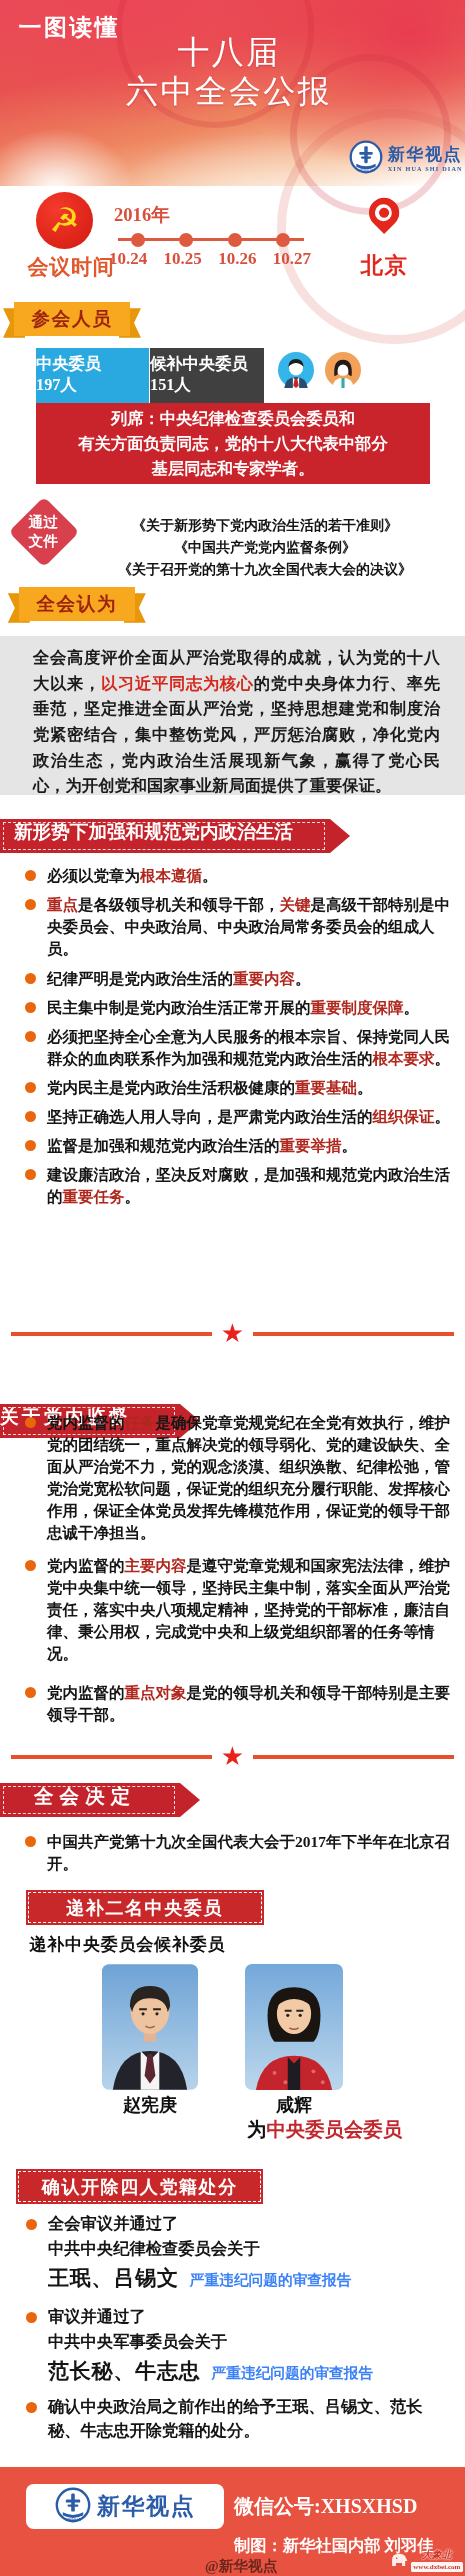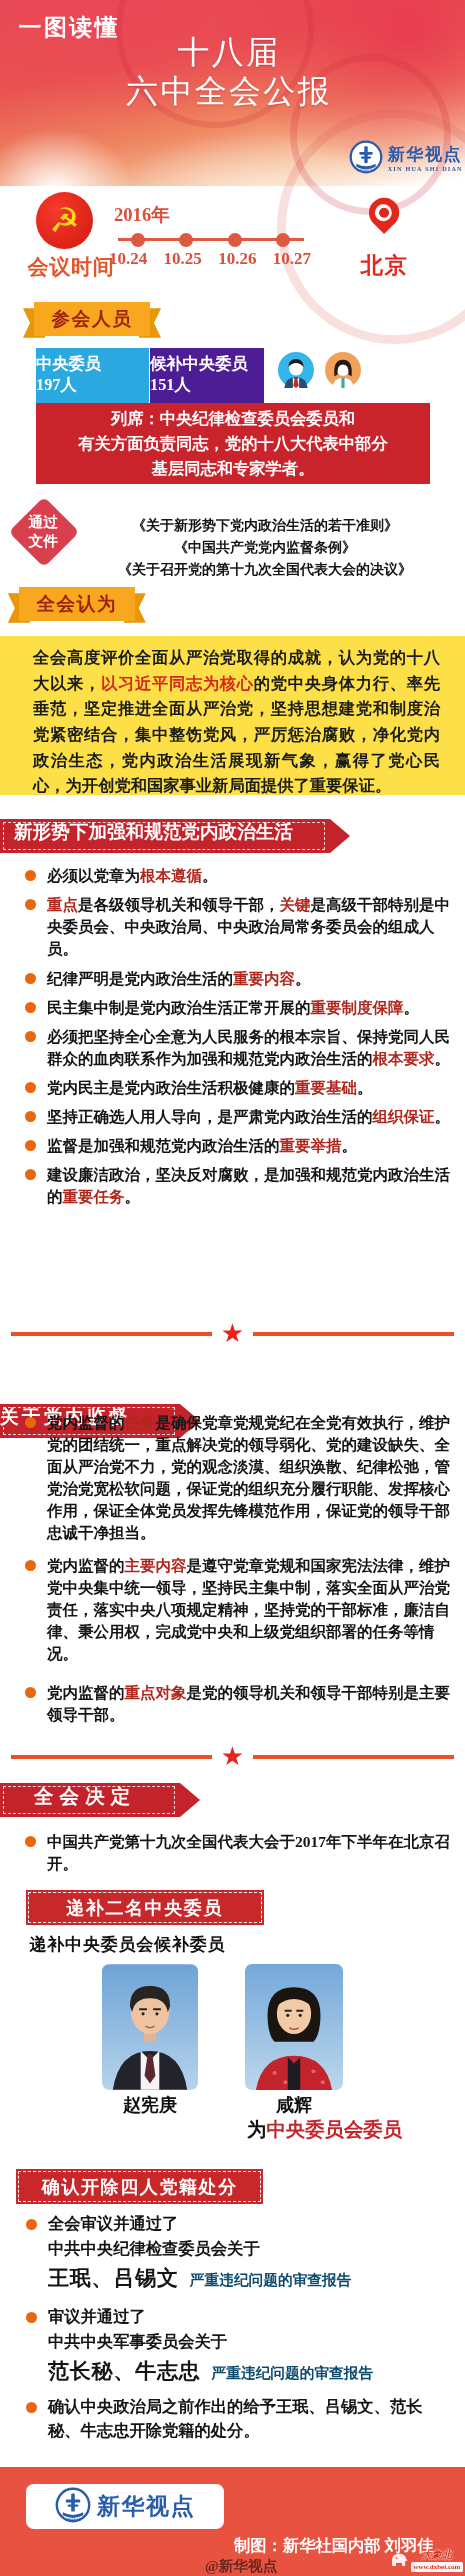--- a/index.html
+++ b/index.html
@@ -68,21 +68,21 @@
      white-space:pre-line;padding-top:3.1px;box-sizing:border-box;}
   .avatar{position:absolute;top:352px;width:36px;height:36px;}
 
   .diamond{position:absolute;left:18.6px;top:507px;width:50px;height:50px;background:#d8404e;
      border-radius:6.2px;transform:rotate(45deg);}
   .diamond-txt{position:absolute;left:7.8px;top:513px;width:71px;text-align:center;color:#fff;
      font-size:14.7px;font-weight:700;line-height:18.6px;}
   .docs{position:absolute;left:71px;top:515px;width:388px;text-align:center;color:#151515;
      font-size:14px;font-weight:700;line-height:22px;}
 
-  .tan-box{position:absolute;left:0;top:636px;width:465px;height:159px;background:#fde047;}
+  .tan-box{position:absolute;left:0;top:636px;width:465px;height:159px;background:#e5e5e5;}
   .tan-box .inner{position:absolute;left:33px;right:25px;top:9.3px;color:#1b1b1b;
      font-size:16.3px;font-weight:700;line-height:25.6px;text-align:justify;}
   .tan-box .hl{color:#d5281c;}
 
   ul.bullets{position:absolute;list-style:none;margin:0;padding:0;left:47px;width:405px;}
   ul.bullets li{position:relative;color:#151515;font-weight:700;font-size:15.5px;line-height:22px;}
   ul.bullets li::before{content:"";position:absolute;left:-22px;top:5.4px;width:11px;height:11px;
      border-radius:50%;background:#ea660c;}
   .hl{color:#b0271e;}
 
@@ -96,21 +96,21 @@
   .subtitle{position:absolute;left:29.5px;top:1933px;color:#111;font-size:17px;font-weight:700;letter-spacing:0.8px;}
   .photo{position:absolute;top:1964px;}
   .pname{position:absolute;top:2093px;text-align:center;color:#111;font-size:18px;font-weight:700;}
   .result{position:absolute;left:247px;top:2116px;font-size:19.4px;font-weight:700;color:#111;}
   .result .hl{color:#c1272d;}
 
   .exp-block{position:absolute;left:48px;color:#151515;font-weight:700;}
   .exp-dot{position:absolute;left:25.6px;width:11px;height:11px;border-radius:50%;background:#ea660c;}
   .exp-l{font-size:16.3px;line-height:25px;}
   .exp-names{font-size:21px;letter-spacing:0.8px;}
-  .exp-report{font-size:14.7px;color:#0c4a6e;margin-left:11px;}
+  .exp-report{font-size:14.7px;color:#3b82f6;margin-left:11px;}
   .exp-confirm{position:absolute;left:48px;top:2395px;width:397px;color:#151515;font-size:16.3px;
      font-weight:700;line-height:24px;}
 
   
   .footer{position:absolute;left:0;top:2467px;width:465px;height:109px;background:#e85341;}
   .pill{position:absolute;left:26px;top:17px;width:198px;height:45px;background:#fff;border-radius:7.8px;
      display:flex;align-items:center;justify-content:center;gap:6.2px;}
   .pill .cn{color:#2a5ca8;font-size:23px;font-weight:700;letter-spacing:1.6px;}
   .wechat{position:absolute;left:234px;top:26px;color:#fff;font-size:20px;font-weight:700;}
   .credit{position:absolute;left:234px;top:68px;color:#fff;font-size:16.3px;font-weight:700;}
@@ -168,30 +168,30 @@
     <span>10.25</span>
     <span>10.26</span>
     <span>10.27</span>
   </div>
   <div class="pin">
       <span class="w"></span>
       <span class="c"></span>
     </div>
   <div class="loc">北京</div>
 
-  <div class="ribbon" style="left:23px;top:302px;">
+  <div class="ribbon" style="left:3px;top:302px;">
     <span class="tail tl"></span>
     <span class="tail tr"></span>
     <span class="bodyr">参会人员</span>
   </div>
   <div class="pbox" style="left:36px;width:113px;background:#2aa9e0;">
     <div>中央委员</div>
     <div>197人</div>
   </div>
-  <div class="pbox" style="left:150px;width:114px;background:#4c1d95;">
+  <div class="pbox" style="left:150px;width:114px;background:#404040;">
     <div>候补中央委员</div>
     <div>151人</div>
   </div>
   <div class="avatar" style="left:278px;">
     <svg width="36" height="36" viewBox="0 0 46 46">
       <circle cx="23" cy="23" r="23" fill="#35b5e9"></circle>
       <path d="M8 46 q2 -14 15 -14 q13 0 15 14 z" fill="#274e72"></path>
       <path d="M19 32 l4 5 4 -5 v14 h-8z" fill="#fff"></path>
       <path d="M21.5 34 h3 l2 9 -3.5 3 -3.5 -3z" fill="#cc2222"></path>
       <ellipse cx="23" cy="20" rx="9" ry="10" fill="#fff"></ellipse>
@@ -362,20 +362,21 @@
           <circle cx="30" cy="30" r="27" fill="#fff" stroke="#2a5ca8" stroke-width="4"></circle>
           <rect x="27" y="11" width="6" height="30" rx="2" fill="#2a5ca8"></rect>
           <rect x="18" y="21" width="24" height="5" rx="2" fill="#2a5ca8"></rect>
           <rect x="21" y="29" width="18" height="4" rx="2" fill="#2a5ca8"></rect>
           <path d="M13 42 q17 9 34 0 l0 5 q-17 9 -34 0z" fill="#2a5ca8"></path>
           <text x="30" y="56" font-size="7" fill="#2a5ca8" text-anchor="middle" font-family="Liberation Sans,sans-serif">XINHUA</text>
         </svg>
       </span>
       <span class="cn">新华视点</span>
     </div>
+    <div class="wechat">微信公号:XHSXHSD</div>
     <div class="credit">制图：新华社国内部 刘羽佳</div>
     <div class="handle">@新华视点</div>
     <div class="dxbei">
       <span>
         <svg width="20" height="18.6" viewBox="0 0 26 24">
           <path d="M4 22 v-8 q0 -8 9 -8 q8 0 9 6 l2 3 -3 1 v6 h-4 v-4 h-8 v4z" fill="#fff" opacity="0.95"></path>
           <circle cx="10" cy="12" r="1" fill="#d23322"></circle>
         </svg>
       </span>
       <span class="col">

